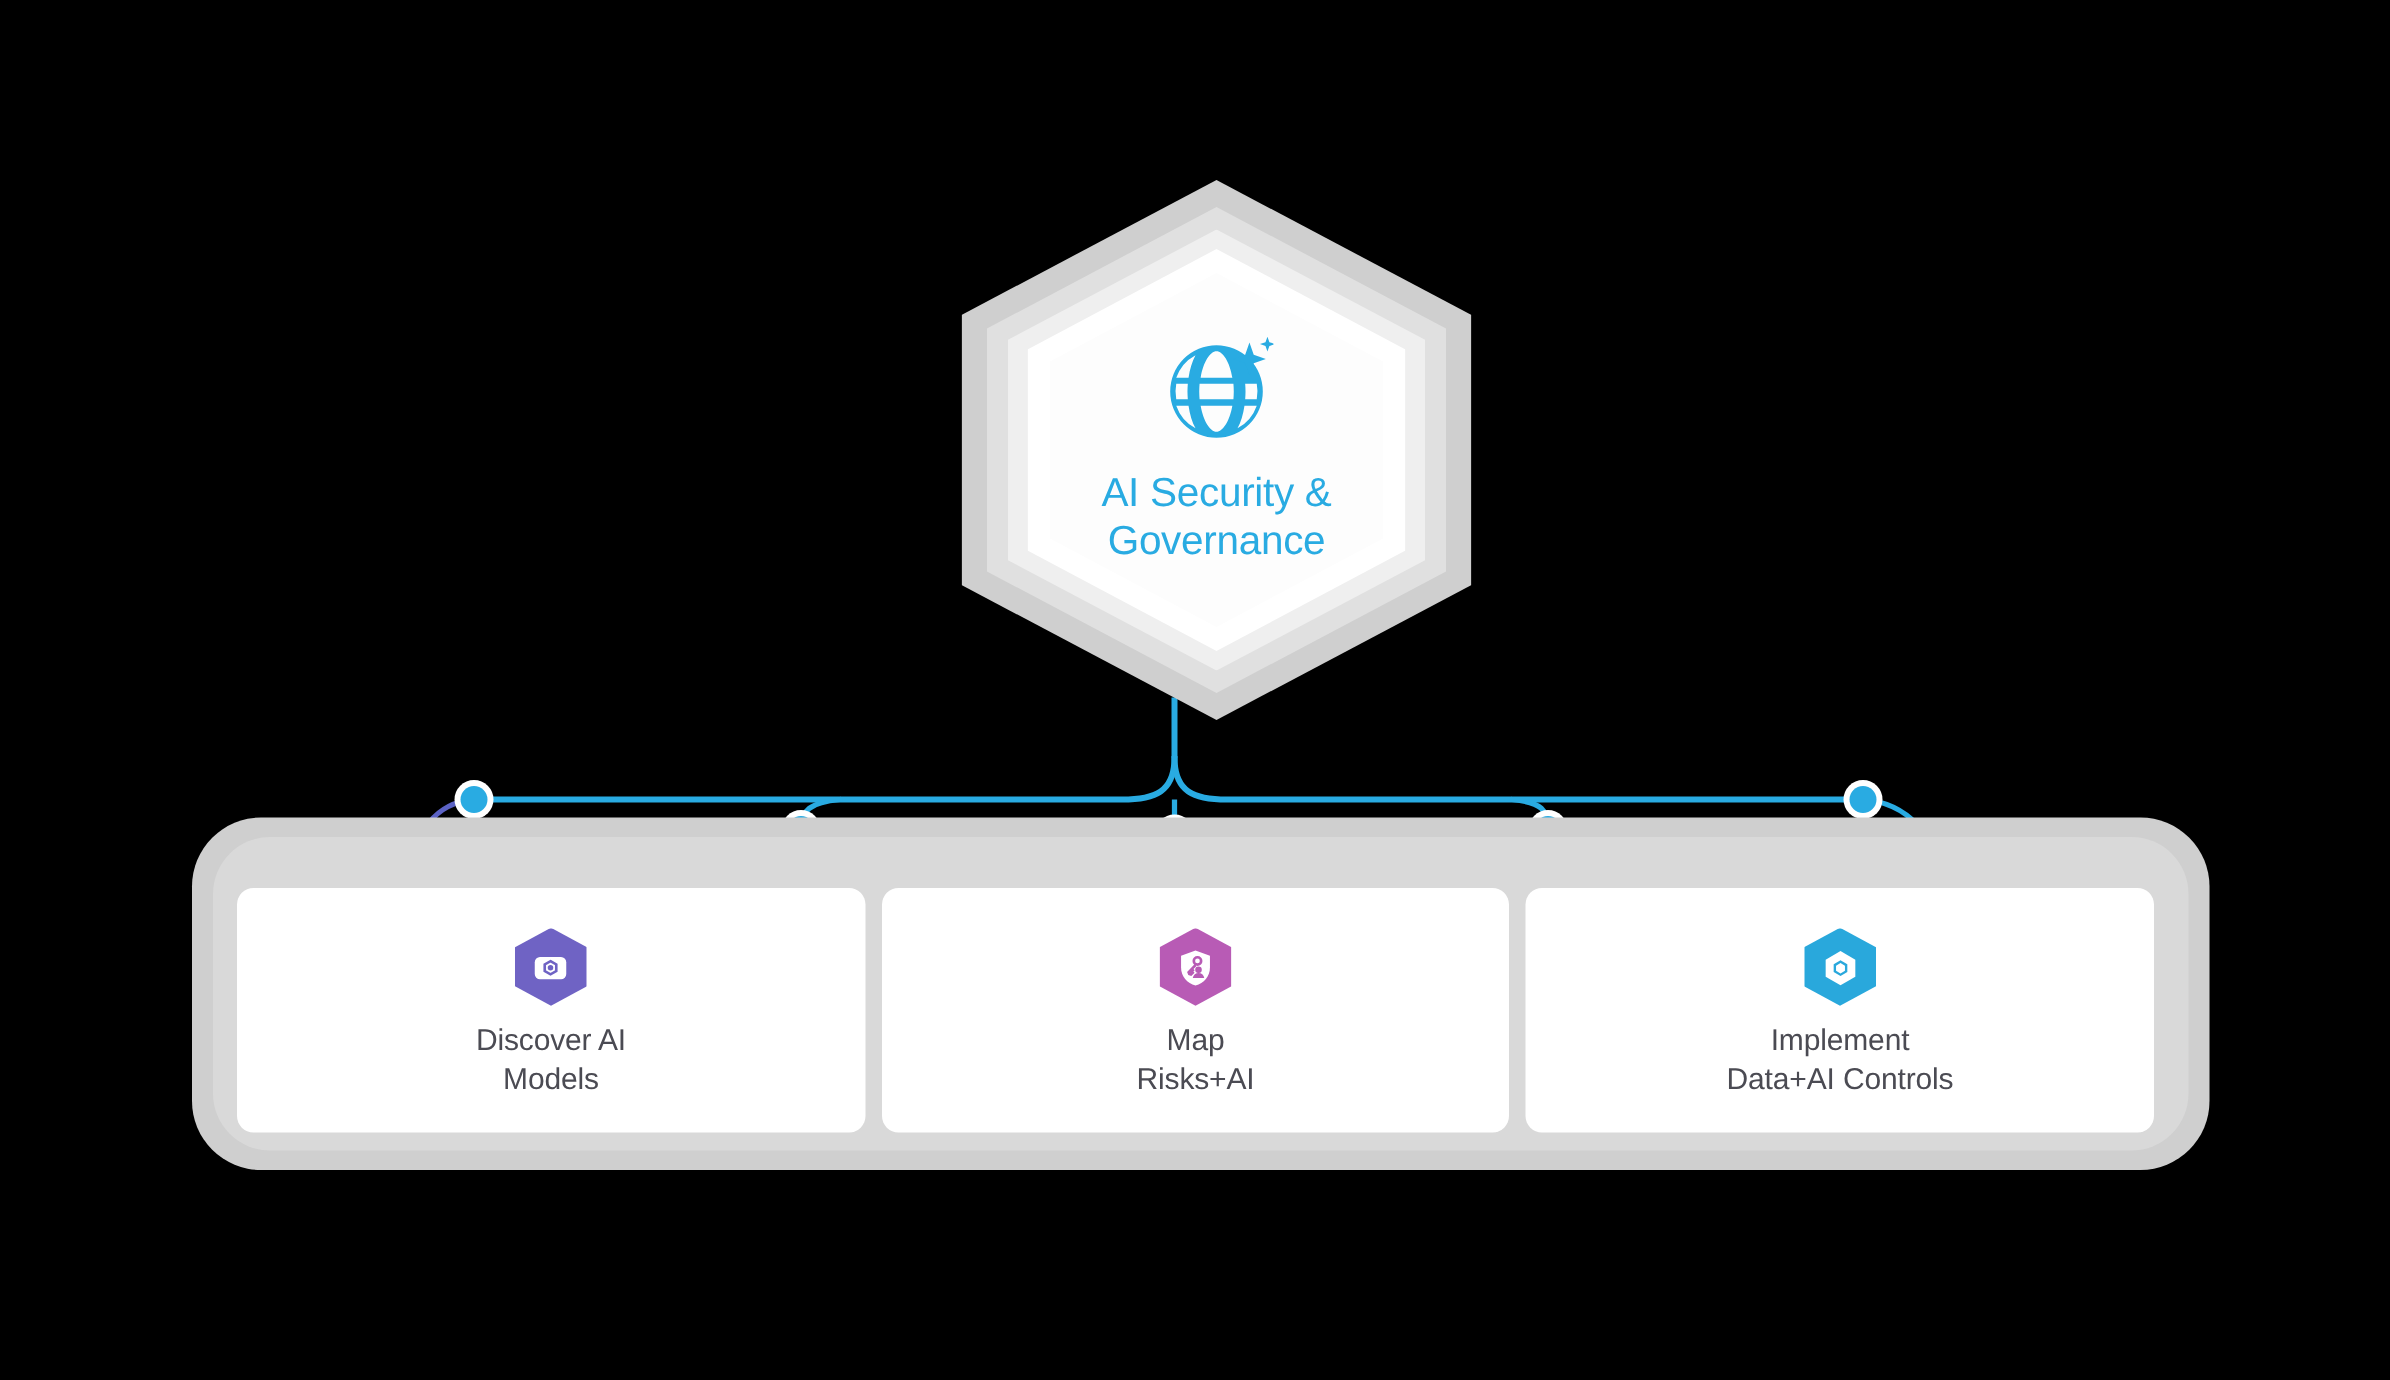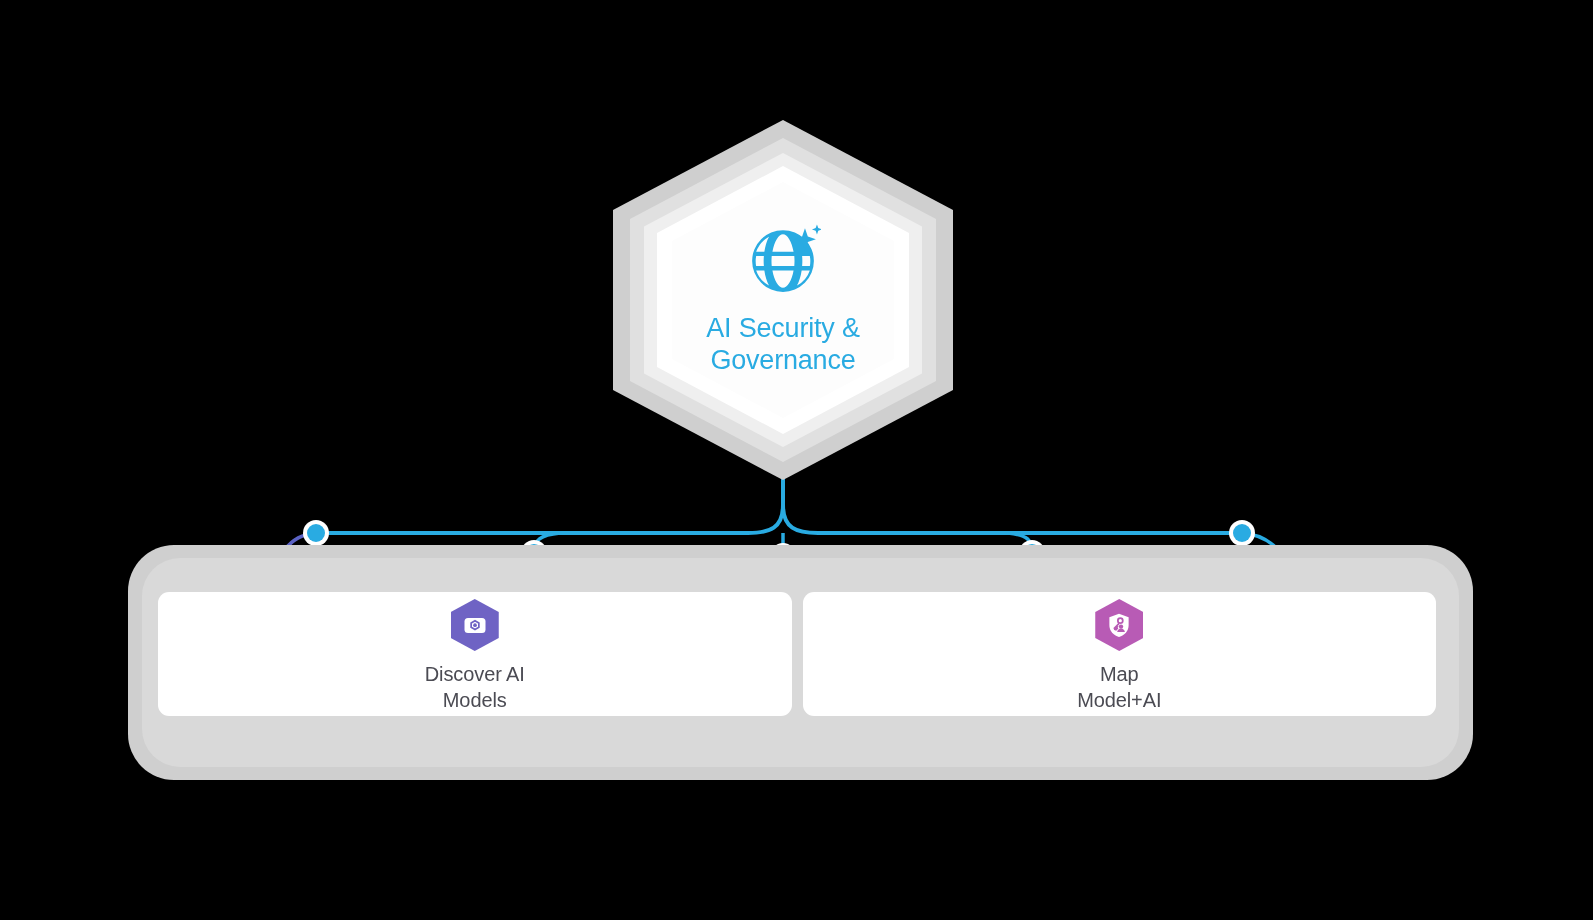--- a/index.html
+++ b/index.html
@@ -7,21 +7,21 @@
   html,body{
     width:1593px; height:920px;
     background:#000;
     font-family:"Liberation Sans","DejaVu Sans",sans-serif;
     overflow:hidden;
   }
   #stage{ position:relative; width:1593px; height:920px; }
 
   
   .hub{
-    position:absolute; left:613px; top:120px; width:340px; height:360px;padding-left:44px;
+    position:absolute; left:641px; top:120px; width:340px; height:360px;padding-left:44px;
   }
   .hexlayer{
     position:absolute; left:50%; top:50%;
     transform:translate(-50%,-50%);
     clip-path:polygon(50% 0%, 100% 25%, 100% 75%, 50% 100%, 0% 75%, 0% 25%);
   }
   .hex-outer{ width:340px; height:360px; background:#cfcfcf; }
   .hex-mid  { width:306px; height:324px; background:#e0e0e0; }
   .hex-mid2 { width:278px; height:294px; background:#efefef; }
   .hex-inner{ width:252px; height:268px; background:#ffffff; }
@@ -62,21 +62,21 @@
   .track-inner{
     position:absolute;
     left:142px; top:558px;
     width:1317px; height:209px;
     background:#d9d9d9;
     border-radius:38px;
   }
   .cards{
     position:absolute;
     left:158px; top:592px;
-    width:1278px; height:124px;
+    width:1278px; height:163px;
     display:flex; gap:11px;
   }
   .card{
     flex:1 1 0;
     background:#ffffff;
     border-radius:11px;
     display:flex; flex-direction:column;
     align-items:center; justify-content:center;
     gap:10px;
     padding-top:4px;
@@ -175,19 +175,30 @@
       <div class="card-hex" style="background:#b85bb5">
         <svg viewBox="0 0 32 32" xmlns="http://www.w3.org/2000/svg">
           <path d="M16 3l11 4v9c0 7-4.6 11.8-11 13.8C9.6 27.8 5 23 5 16V7z" fill="#ffffff"></path>
           <circle cx="17.5" cy="11" r="2.8" fill="none" stroke="#b85bb5" stroke-width="2"></circle>
           <path d="M15.8 13L9.6 19.4l.9 2.3 2.3.8 2.5-2.5-.9-.9 1-1-.9-.9 2.1-2.2z" fill="#b85bb5"></path>
           <circle cx="18.3" cy="17.8" r="2.5" fill="#b85bb5"></circle>
           <path d="M13.9 24c.4-2.5 2.2-3.9 4.4-3.9s4 1.4 4.4 3.9z" fill="#b85bb5"></path>
         </svg>
       </div>
       <div class="card-label">Map
-Model+AI</div>
-    </div>
-
+Risks+AI</div>
+    </div>
+
+    <div class="card">
+      <div class="card-hex" style="background:#29a8dc">
+        <svg viewBox="0 0 32 32" xmlns="http://www.w3.org/2000/svg">
+          <path d="M16 3.5l11.3 6.5v13L16 29.5 4.7 23V10z" fill="#ffffff"></path>
+          <path d="M16 10.5l5.2 3v6l-5.2 3-5.2-3v-6z" fill="#29a8dc"></path>
+          <path d="M16 12.6l3.4 2v3.9l-3.4 2-3.4-2v-3.9z" fill="#ffffff"></path>
+        </svg>
+      </div>
+      <div class="card-label">Implement
+Data+AI Controls</div>
+    </div>
 
 
   </div>
 </div>
 
 </body></html>

